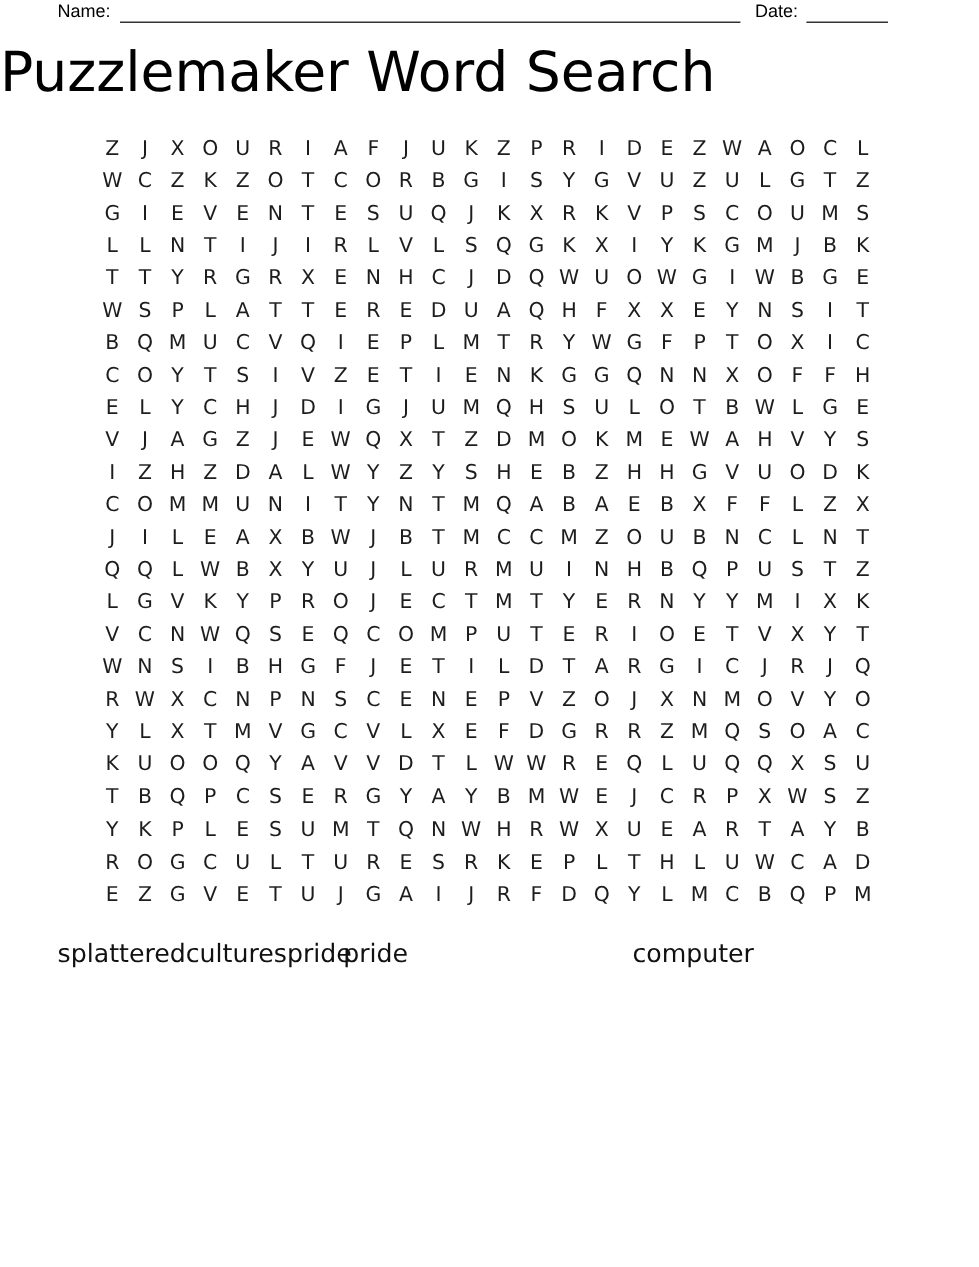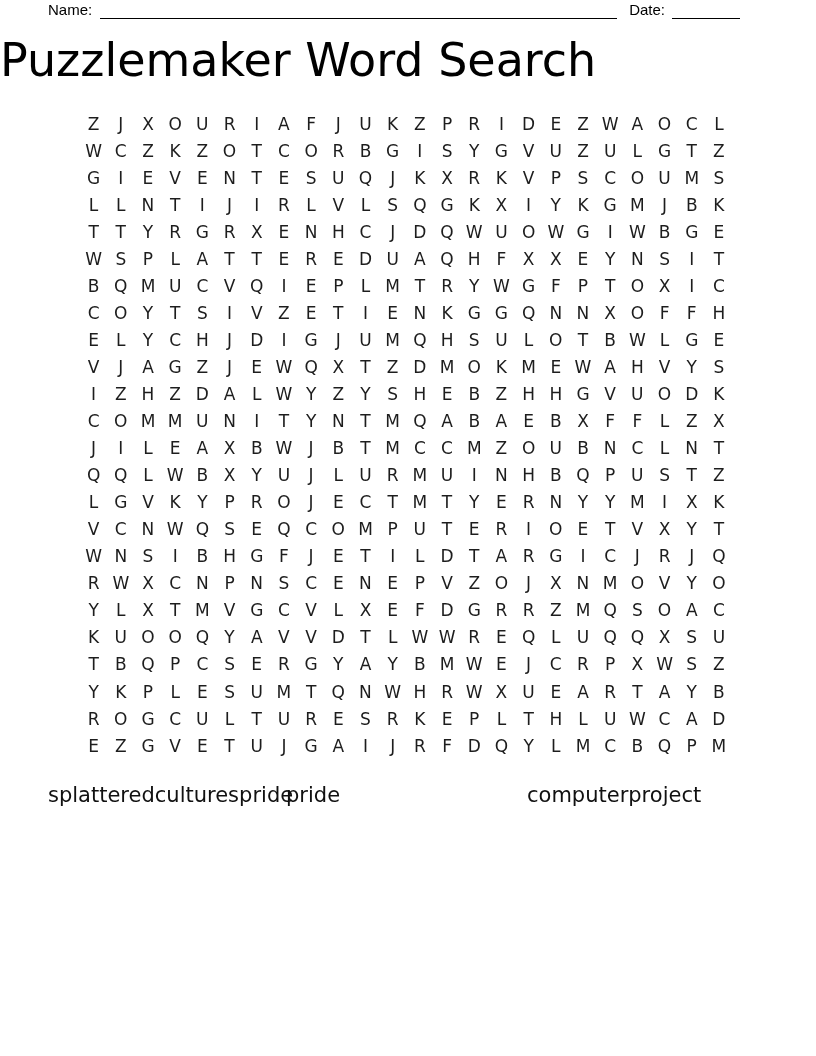--- a/index.html
+++ b/index.html
@@ -699,15 +699,14 @@
   <div class="word-col word-col-1">
       <div class="word">splattered</div>
       <div class="word">cultures</div>
       <div class="word">pride</div>
     </div>
   <div class="word-col word-col-2">
       <div class="word">pride</div>
     </div>
   <div class="word-col word-col-3">
       <div class="word">computer</div>
-      <div class="word">project</div>
     </div>
 </div>
 
 </body></html>

